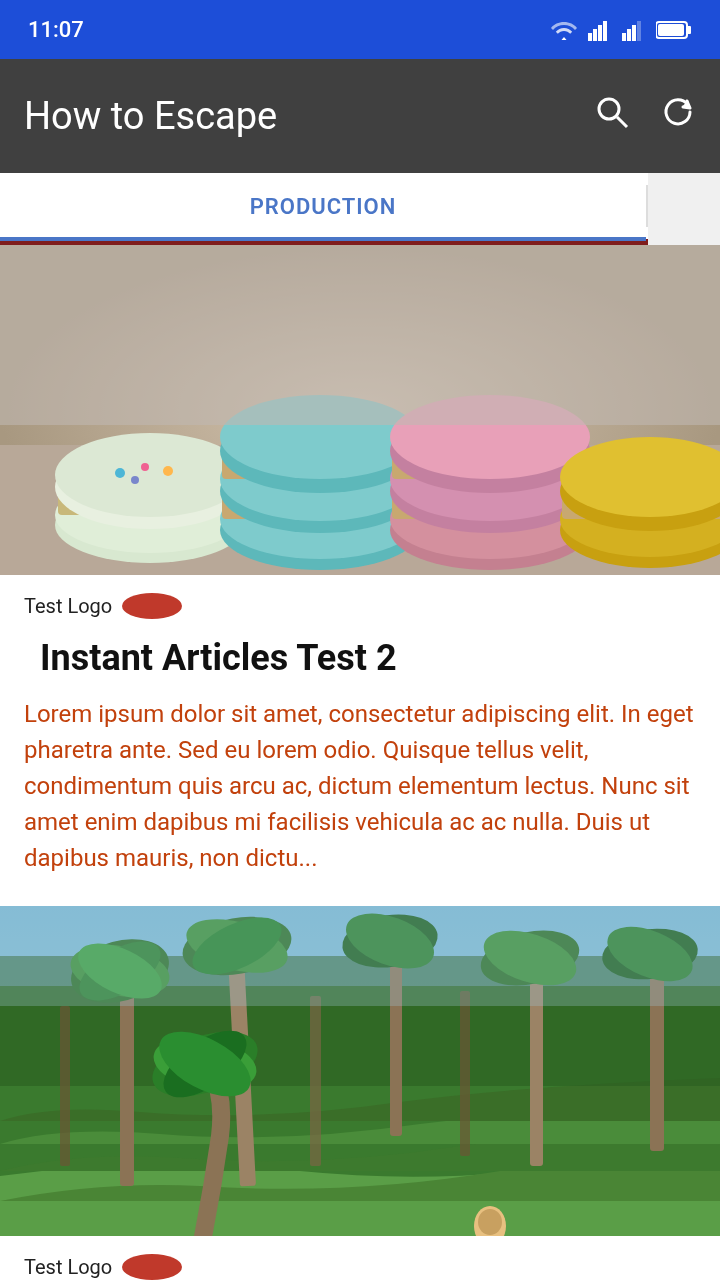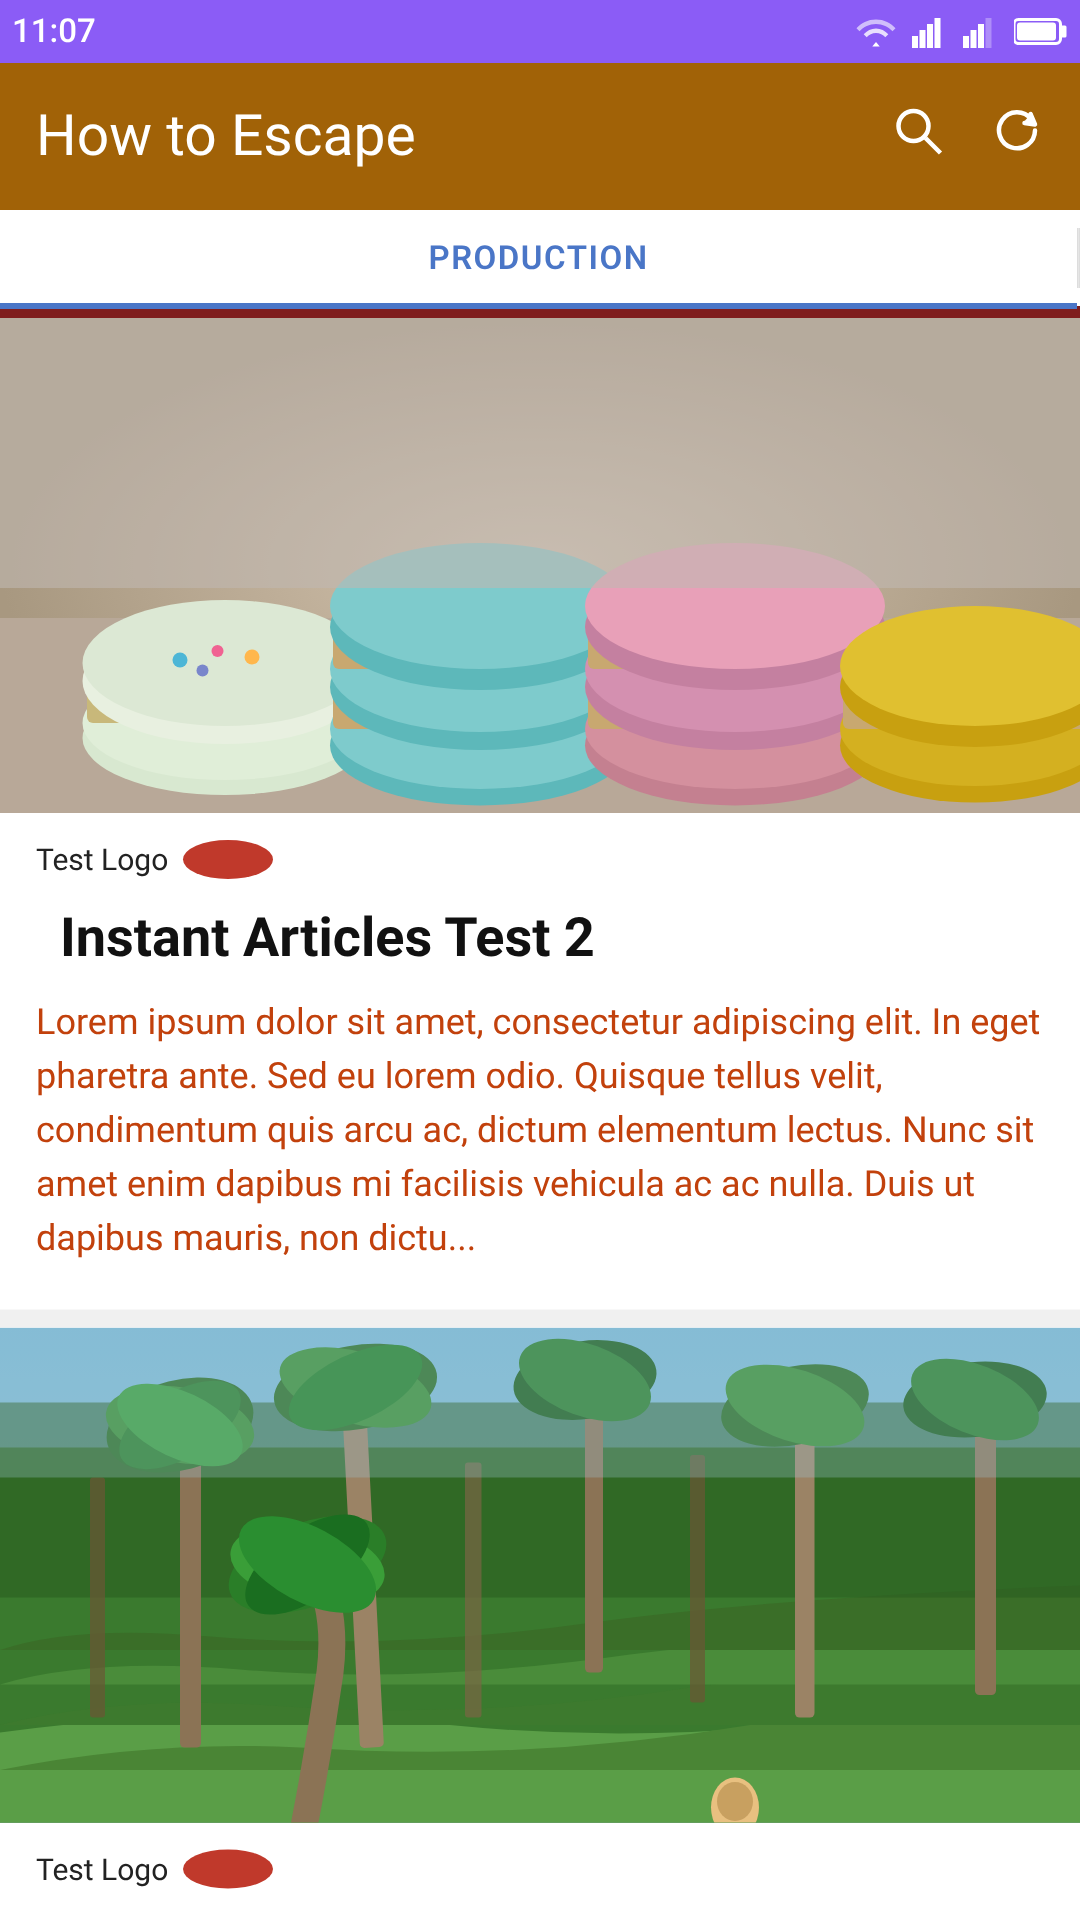--- a/index.html
+++ b/index.html
@@ -9,41 +9,41 @@
       width: 720px;
       min-height: 1280px;
       font-family: 'Roboto', Arial, sans-serif;
       background: #f0f0f0;
       overflow-x: hidden;
     }
 
     
     .status-bar {
       width: 720px;
-      height: 42px;
-      background: #8b5cf6;
+      height: 59px;
+      background: #1d4ed8;
       display: flex;
       align-items: center;
       justify-content: space-between;
-      padding: 0 8px;
+      padding: 0 28px;
       color: white;
       font-size: 22px;
       font-weight: 500;
     }
     .status-icons {
       display: flex;
       align-items: center;
       gap: 10px;
     }
 
     
     .app-bar {
       width: 720px;
-      height: 98px;
-      background: #a16207;
+      height: 114px;
+      background: #404040;
       display: flex;
       align-items: center;
       justify-content: space-between;
       padding: 0 24px;
     }
     .app-bar-title {
       color: white;
       font-size: 38px;
       font-weight: 400;
     }
@@ -53,25 +53,25 @@
       gap: 30px;
     }
     .app-bar-icon {
       color: white;
       font-size: 32px;
       cursor: pointer;
     }
 
     
     .tabs {
-      width: 720px;
+      width: 648px;
       height: 72px;
       background: white;
       display: flex;
-      border-bottom: 8px solid #7f1d1d;
+      border-bottom: 6px solid #7f1d1d;
     }
     .tab {
       flex: 1;
       display: flex;
       align-items: center;
       justify-content: center;
       font-size: 22px;
       font-weight: 600;
       letter-spacing: 1px;
       cursor: pointer;
@@ -87,21 +87,20 @@
     .tab-divider {
       width: 1px;
       background: #ddd;
       margin: 12px 0;
     }
 
     
     .article-card {
       width: 720px;
       background: white;
-      margin-bottom: 12px;
       overflow: hidden;
     }
     .article-image {
       width: 720px;
       height: 330px;
       overflow: hidden;
     }
 
     
     .article-logo {

